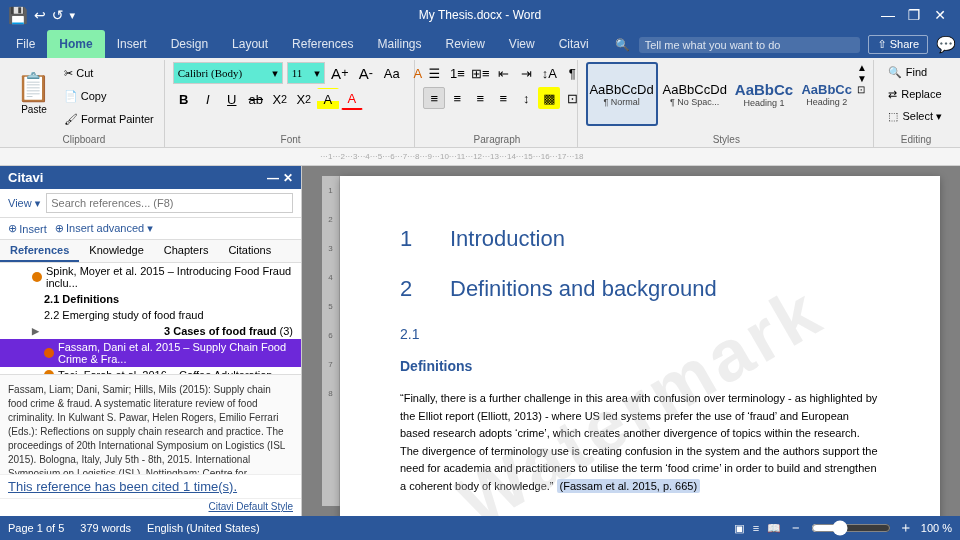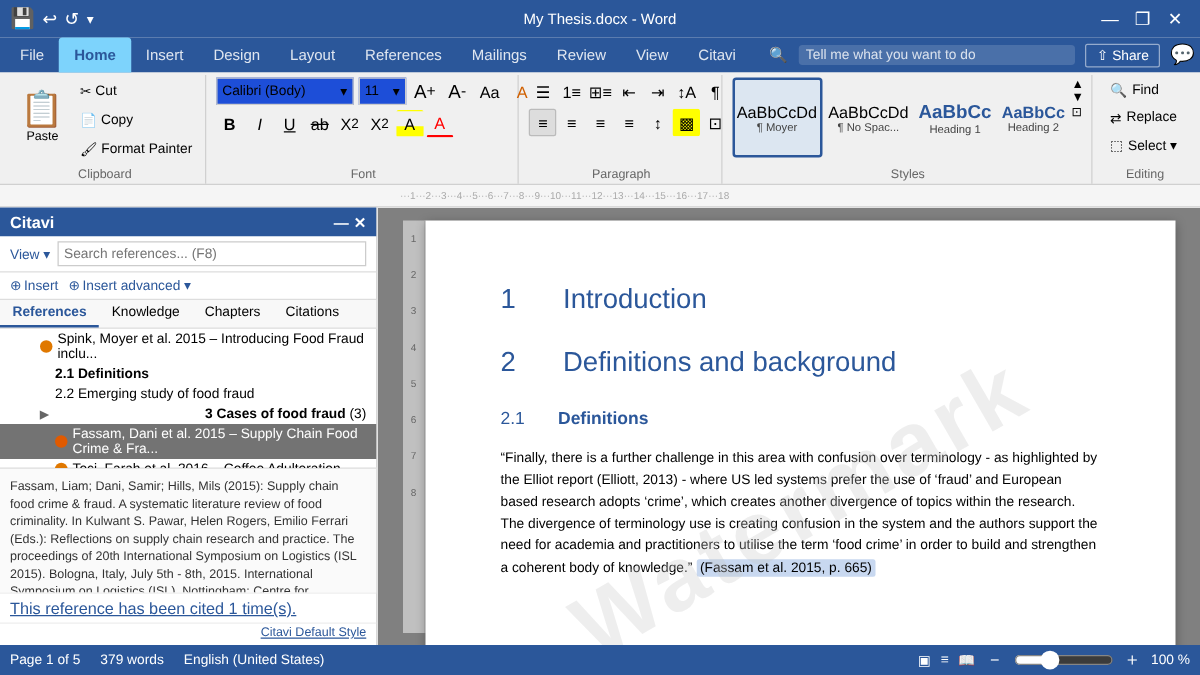--- a/index.html
+++ b/index.html
@@ -31,21 +31,21 @@
     .ribbon-tab {
       padding: 4px 12px;
       font-size: 12px;
       cursor: pointer;
       color: rgba(255,255,255,0.85);
       height: 28px;
       display: flex;
       align-items: center;
     }
     .ribbon-tab.active {
-      background: #7dd3fc;
+      background: #86efac;
       color: #2b579a;
       font-weight: 600;
       border-radius: 3px 3px 0 0;
     }
     .ribbon-right { margin-left: auto; display: flex; align-items: center; gap: 8px; color: white; font-size: 12px; padding-bottom: 4px; }
 
     
     .ribbon {
       background: #f0f0f0;
       border-bottom: 1px solid #d0d0d0;
@@ -97,28 +97,29 @@
     .ribbon-col { display: flex; flex-direction: column; gap: 1px; }
     .font-selector {
       display: flex;
       align-items: center;
       gap: 4px;
       margin-bottom: 2px;
     }
     .font-box {
       height: 22px;
       border: 1px solid #ccc;
-      background: #1d4ed8;
+      background: #5eead4;
       padding: 0 4px;
       font-size: 11px;
       display: flex;
       align-items: center;
       justify-content: space-between;
       cursor: pointer;
       min-width: 100px;
+      font-family: Liberation Serif, serif;
     }
     .font-box-sm {
       min-width: 38px;
     }
     .font-buttons { display: flex; gap: 2px; }
     .font-btn {
       width: 22px; height: 22px;
       border: 1px solid transparent;
       display: flex; align-items: center; justify-content: center;
       cursor: pointer; font-size: 13px; border-radius: 2px;
@@ -451,21 +452,21 @@
         <div class="font-btn">⊡</div>
       </div>
     </div>
     <div class="ribbon-group-label">Paragraph</div>
   </div>
 
   <div class="ribbon-group" style="min-width:280px;">
     <div class="ribbon-group-content">
       <div class="style-box active">
         <div class="style-preview" style="font-size:13px;font-weight:normal;">AaBbCcDd</div>
-        <div class="style-label">¶ Moyer</div>
+        <div class="style-label">¶ Normal</div>
       </div>
       <div class="style-box">
         <div class="style-preview" style="font-size:13px;font-weight:normal;">AaBbCcDd</div>
         <div class="style-label">¶ No Spac...</div>
       </div>
       <div class="style-box">
         <div class="style-preview" style="font-size:15px;font-weight:bold;color:#2b579a;">AaBbCc</div>
         <div class="style-label">Heading 1</div>
       </div>
       <div class="style-box">
@@ -543,21 +544,21 @@
       <div class="citavi-item level4" style="font-weight:600;">
         <span>2.1 Definitions</span>
       </div>
       <div class="citavi-item level4">
         <span>2.2 Emerging study of food fraud</span>
       </div>
       <div class="citavi-item level3" style="font-weight:600;">
         <span class="expand-arrow">▶</span>
         <span>3 Cases of food fraud <span style="font-weight:normal;">(3)</span></span>
       </div>
-      <div class="citavi-item level4 selected" style="background:#737373;color:white;">
+      <div class="citavi-item level4 selected" style="background:#6d28d9;color:white;">
         <span class="citavi-dot" style="background:#e05a00;"></span>
         <span>Fassam, Dani et al. 2015 – Supply Chain Food Crime &amp; Fra...</span>
       </div>
       <div class="citavi-item level4">
         <span class="citavi-dot orange"></span>
         <span>Toci, Farah et al. 2016 – Coffee Adulteration</span>
       </div>
 
     </div>
     <div class="citavi-preview">
@@ -589,21 +590,21 @@
       <div class="doc-chapter">
         <div class="doc-chapter-num">1</div>
         <div class="doc-chapter-title">Introduction</div>
       </div>
 
       <div class="doc-chapter">
         <div class="doc-chapter-num">2</div>
         <div class="doc-chapter-title">Definitions and background</div>
       </div>
 
-      <div class="doc-section" style="margin-top:8px;">
+      <div class="doc-section" style="margin-top:8px;flex-direction:column;">
         <div class="doc-section-num">2.1</div>
         <div class="doc-section-title">Definitions</div>
       </div>
 
       <div class="doc-body">
         <span>“Finally, there is a further challenge in this area with confusion over terminology - as highlighted by the Elliot report (Elliott, 2013) - where US led systems prefer the use of ‘fraud’ and European based research adopts ‘crime’, which creates another divergence of topics within the research. The divergence of terminology use is creating confusion in the system and the authors support the need for academia and practitioners to utilise the term ‘food crime’ in order to build and strengthen a coherent body of knowledge.”</span>
         <span class="doc-citation">(Fassam et al. 2015, p. 665)</span>
       </div>
     </div>
   </div>

